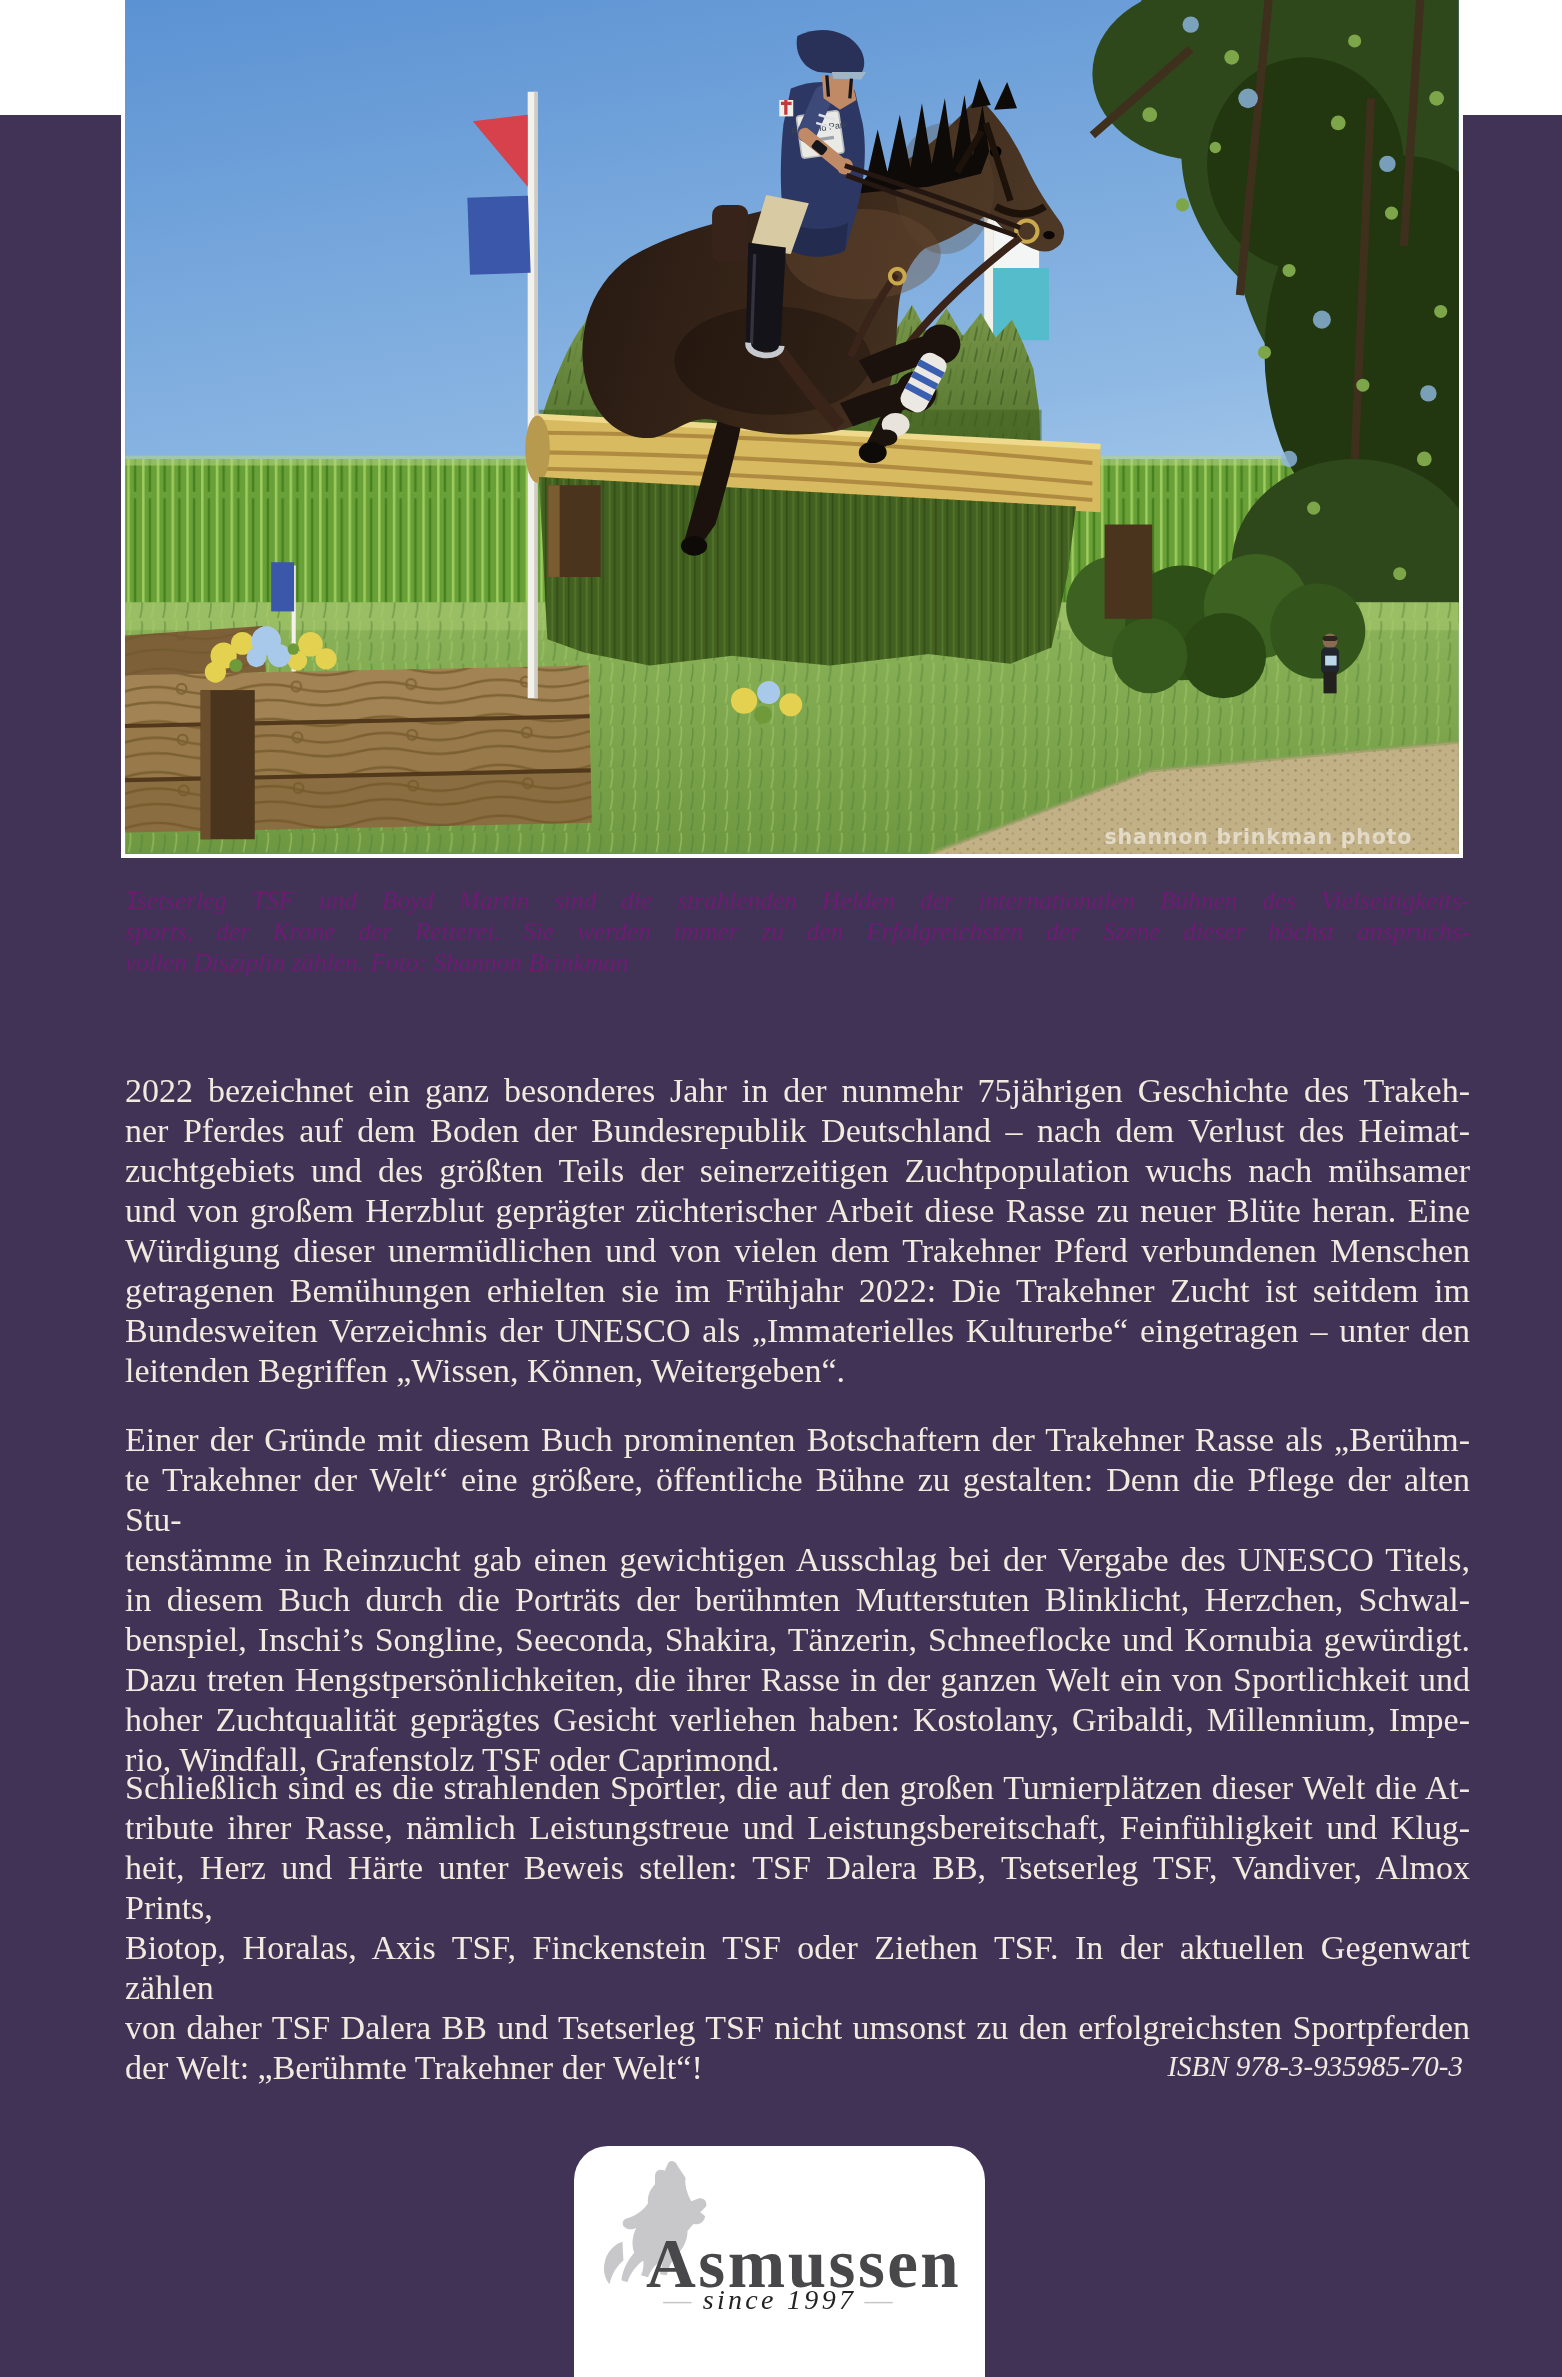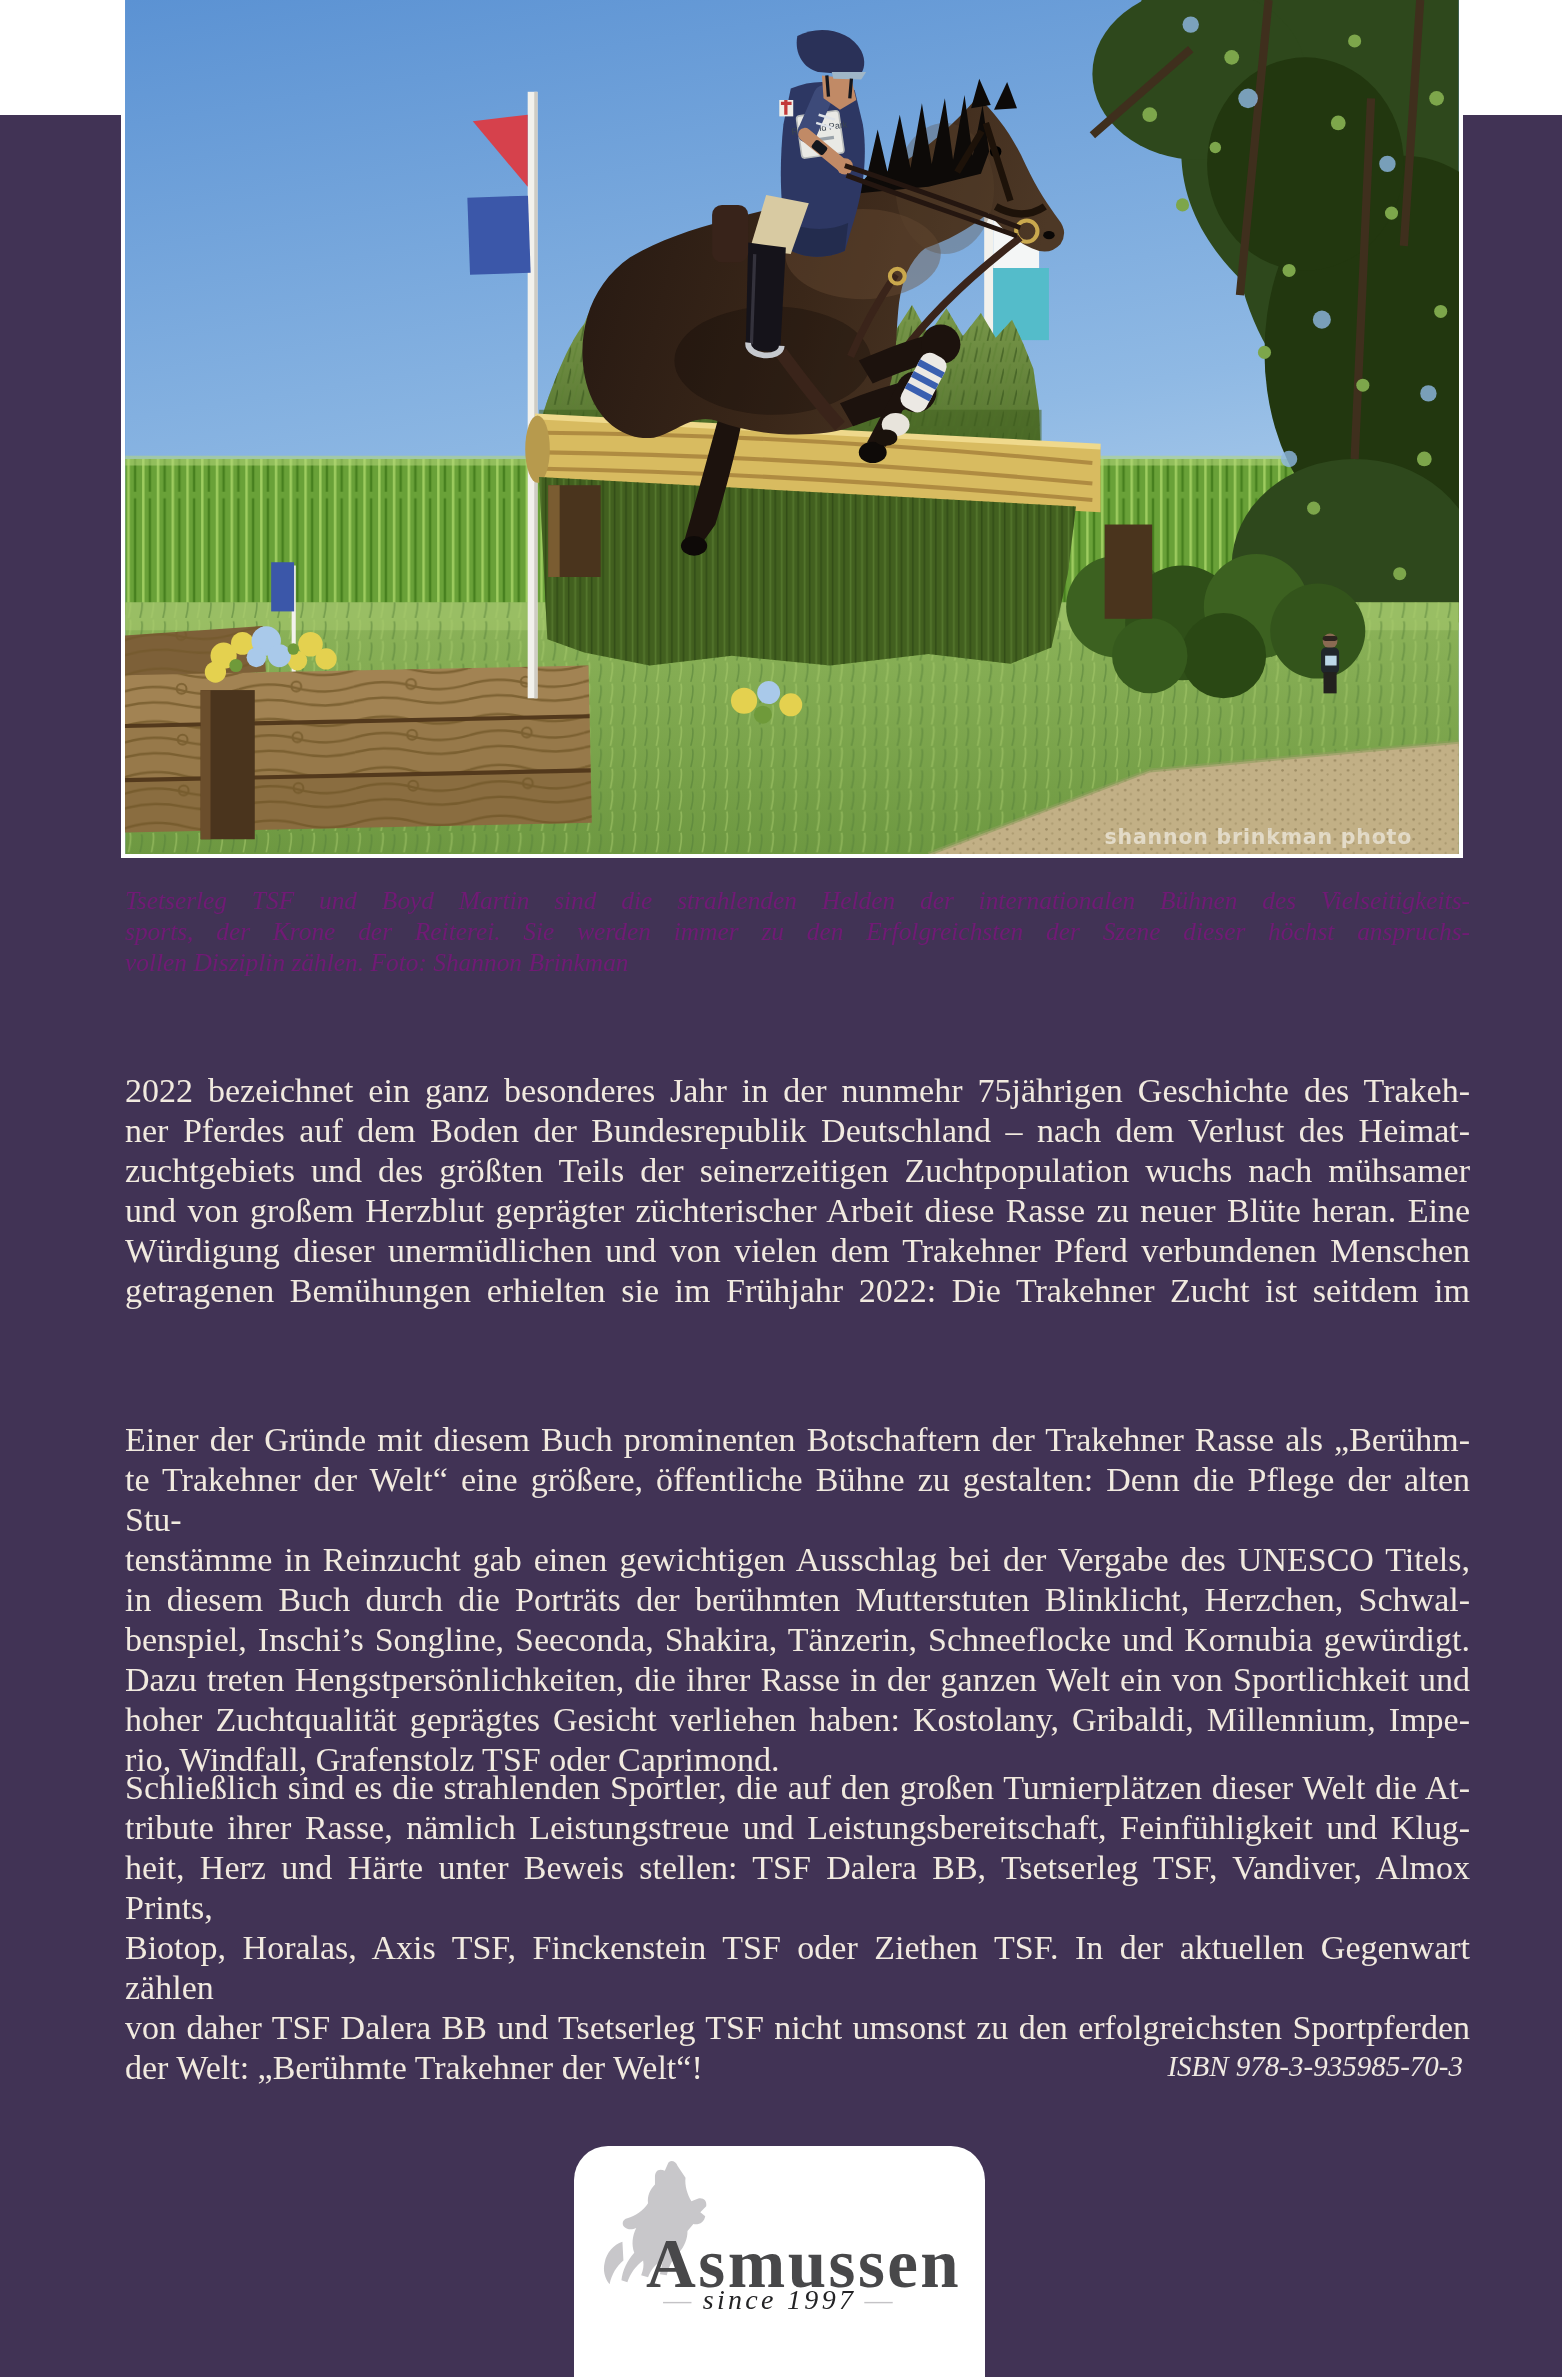--- a/index.html
+++ b/index.html
@@ -340,20 +340,22 @@
   <div class="cline last">vollen Disziplin zählen. Foto: Shannon Brinkman</div>
 </div>
 
 <div class="bodytext" id="para1">
   <div class="bline">2022 bezeichnet ein ganz besonderes Jahr in der nunmehr 75jährigen Geschichte des Trakeh-</div>
   <div class="bline">ner Pferdes auf dem Boden der Bundesrepublik Deutschland – nach dem Verlust des Heimat-</div>
   <div class="bline">zuchtgebiets und des größten Teils der seinerzeitigen Zuchtpopulation wuchs nach mühsamer</div>
   <div class="bline">und von großem Herzblut geprägter züchterischer Arbeit diese Rasse zu neuer Blüte heran. Eine</div>
   <div class="bline">Würdigung dieser unermüdlichen und von vielen dem Trakehner Pferd verbundenen Menschen</div>
   <div class="bline">getragenen Bemühungen erhielten sie im Frühjahr 2022: Die Trakehner Zucht ist seitdem im</div>
+  <div class="bline">Bundesweiten Verzeichnis der UNESCO als „Immaterielles Kulturerbe“ eingetragen – unter den</div>
+  <div class="bline last">leitenden Begriffen „Wissen, Können, Weitergeben“.</div>
 </div>
 
 <div class="bodytext" id="para2">
   <div class="bline">Einer der Gründe mit diesem Buch prominenten Botschaftern der Trakehner Rasse als „Berühm-</div>
   <div class="bline">te Trakehner der Welt“ eine größere, öffentliche Bühne zu gestalten: Denn die Pflege der alten Stu-</div>
   <div class="bline">tenstämme in Reinzucht gab einen gewichtigen Ausschlag bei der Vergabe des UNESCO Titels,</div>
   <div class="bline">in diesem Buch durch die Porträts der berühmten Mutterstuten Blinklicht, Herzchen, Schwal-</div>
   <div class="bline">benspiel, Inschi’s Songline, Seeconda, Shakira, Tänzerin, Schneeflocke und Kornubia gewürdigt.</div>
   <div class="bline">Dazu treten Hengstpersönlichkeiten, die ihrer Rasse in der ganzen Welt ein von Sportlichkeit und</div>
   <div class="bline">hoher Zuchtqualität geprägtes Gesicht verliehen haben: Kostolany, Gribaldi, Millennium, Impe-</div>

